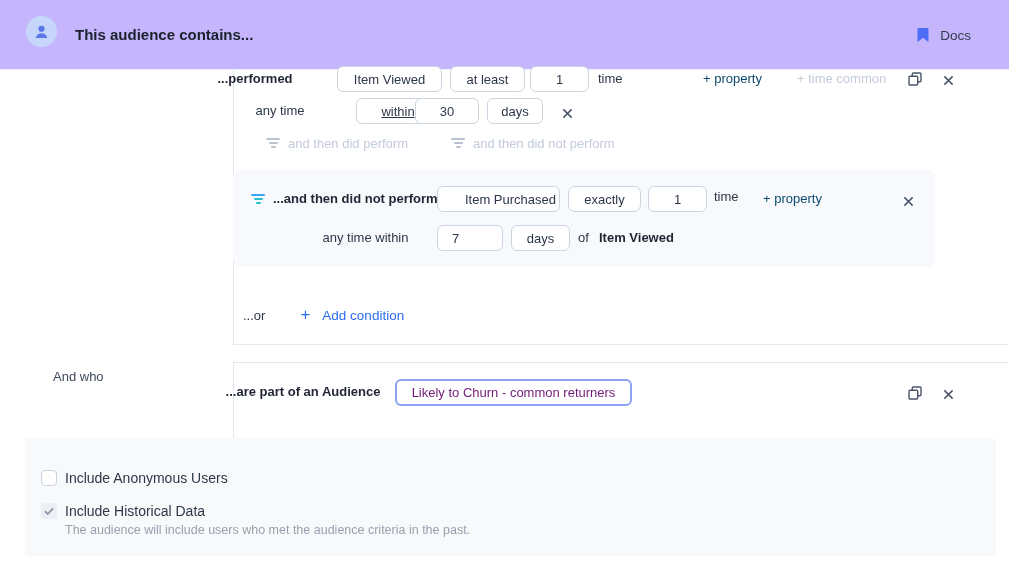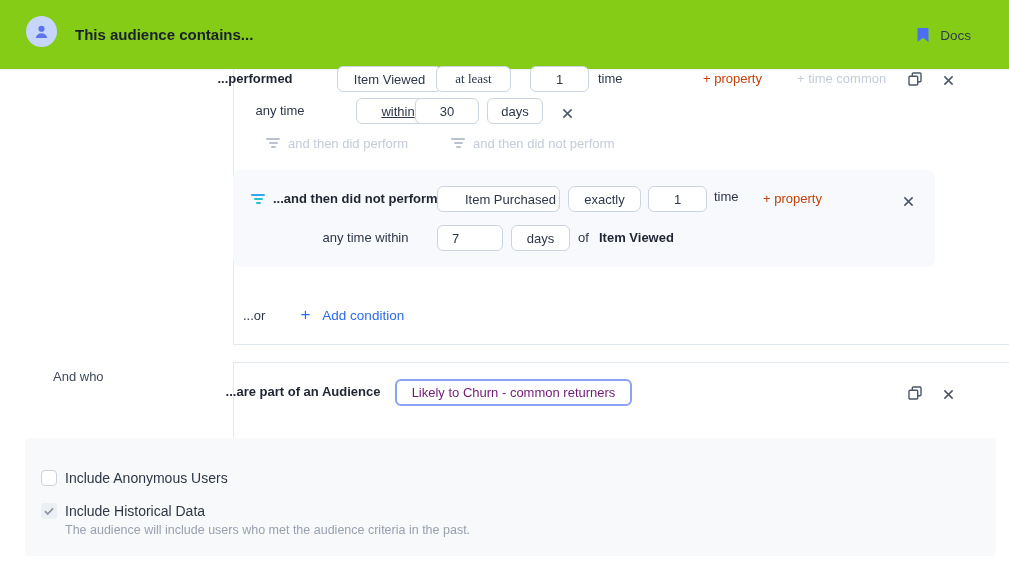--- a/index.html
+++ b/index.html
@@ -2,21 +2,21 @@
 <html><head>
 <meta charset="utf-8">
 <style>
   * { box-sizing: border-box; margin: 0; padding: 0; }
   html,body { width:1009px; height:580px; }
   body { font-family: "Liberation Sans", sans-serif; background:#fff; }
   #app { position:relative; width:1009px; height:580px; background:#fff; overflow:hidden; }
 
   
   .header { position:absolute; left:0; top:0; width:1009px; height:70px;
-            background:#84cc16; border-bottom:1px solid #eff2f6;
+            background:#c4b5fd; border-bottom:1px solid #eff2f6;
             display:flex; align-items:center; }
   .avatar { position:absolute; left:26px; top:16px; width:31px; height:31px;
             border-radius:50%; background:#c6d6fb; display:flex; align-items:center; justify-content:center; }
   .header-title { position:absolute; left:75px; top:0; height:70px; line-height:70px;
                   font-size:15px; font-weight:700; color:#1a202c; }
   .docs { position:absolute; right:38px; top:0; height:70px; display:flex; align-items:center; gap:10px; }
   .docs-label { font-size:13.5px; color:#333c4d; }
 
   
   .card1 { position:absolute; left:233px; top:70px; width:790px; height:275px;
@@ -26,21 +26,21 @@
 
   
   .ctl { position:absolute; height:26px; border:1px solid #cbd5e0; border-radius:6px;
          background:#fff; font-size:13px; color:#2d3748; display:flex; align-items:center;
          justify-content:center; cursor:pointer; font-family:"Liberation Sans",sans-serif; }
   input.ctl { text-align:center; outline:none; padding:0; }
   .lbl { position:absolute; height:26px; line-height:26px; font-size:13px; color:#2d3748; white-space:nowrap; }
   .lbl-bold { font-weight:700; color:#1f2533; }
   .lbl-right { text-align:center; }
   .muted { color:#c3ccd8; }
-  .linklike { color:#c2410c; cursor:pointer; }
+  .linklike { color:#0c4a6e; cursor:pointer; }
 
   .icon-btn { position:absolute; width:16px; height:16px; cursor:pointer; display:flex;
               align-items:center; justify-content:center; }
 
   
   .funnel { position:relative; width:14px; height:10px; display:inline-block; }
   .funnel i { position:absolute; height:2px; border-radius:1px; display:block; }
   .funnel .b1 { left:0; top:0; width:14px; }
   .funnel .b2 { left:2.5px; top:4px; width:9px; }
   .funnel .b3 { left:4.5px; top:8px; width:5px; }
@@ -96,21 +96,21 @@
         <path d="M2.5 1h9a1 1 0 0 1 1 1v13l-5.5-4.2L1.5 15V2a1 1 0 0 1 1-1z" fill="#4c6ef5"></path>
       </svg>
       <span class="docs-label">Docs</span>
     </div>
   </div>
 
   <div class="card1"></div>
 
   <div class="lbl lbl-bold lbl-right" style="left:180px; top:66px; width:150px;">...performed</div>
   <div class="ctl" style="left:337px; top:66px; width:105px;">Item Viewed</div>
-  <div class="ctl" style="left:436px; top:66px; width:75px;font-family:Liberation Serif, serif;">at least</div>
+  <div class="ctl" style="left:450px; top:66px; width:75px;">at least</div>
   <input class="ctl" style="left: 530px; top: 66px; width: 59px;" value="1">
   <div class="lbl" style="left:598px; top:66px;">time</div>
   <div class="lbl linklike" style="left:703px; top:66px;">+ property</div>
   <div class="lbl muted" style="left:797px; top:66px;">+ time common</div>
   <div class="icon-btn" style="left:907px; top:71px;">
     <svg width="16" height="16" viewBox="0 0 16 16" fill="none" stroke="#4a5568" stroke-width="1.4">
       <rect x="2" y="5.3" width="8.7" height="8.7" rx="1"></rect>
       <path d="M5.3 5.3V3a1 1 0 0 1 1-1H13a1 1 0 0 1 1 1v6.7a1 1 0 0 1-1 1h-2.3"></path>
     </svg>
   </div>

